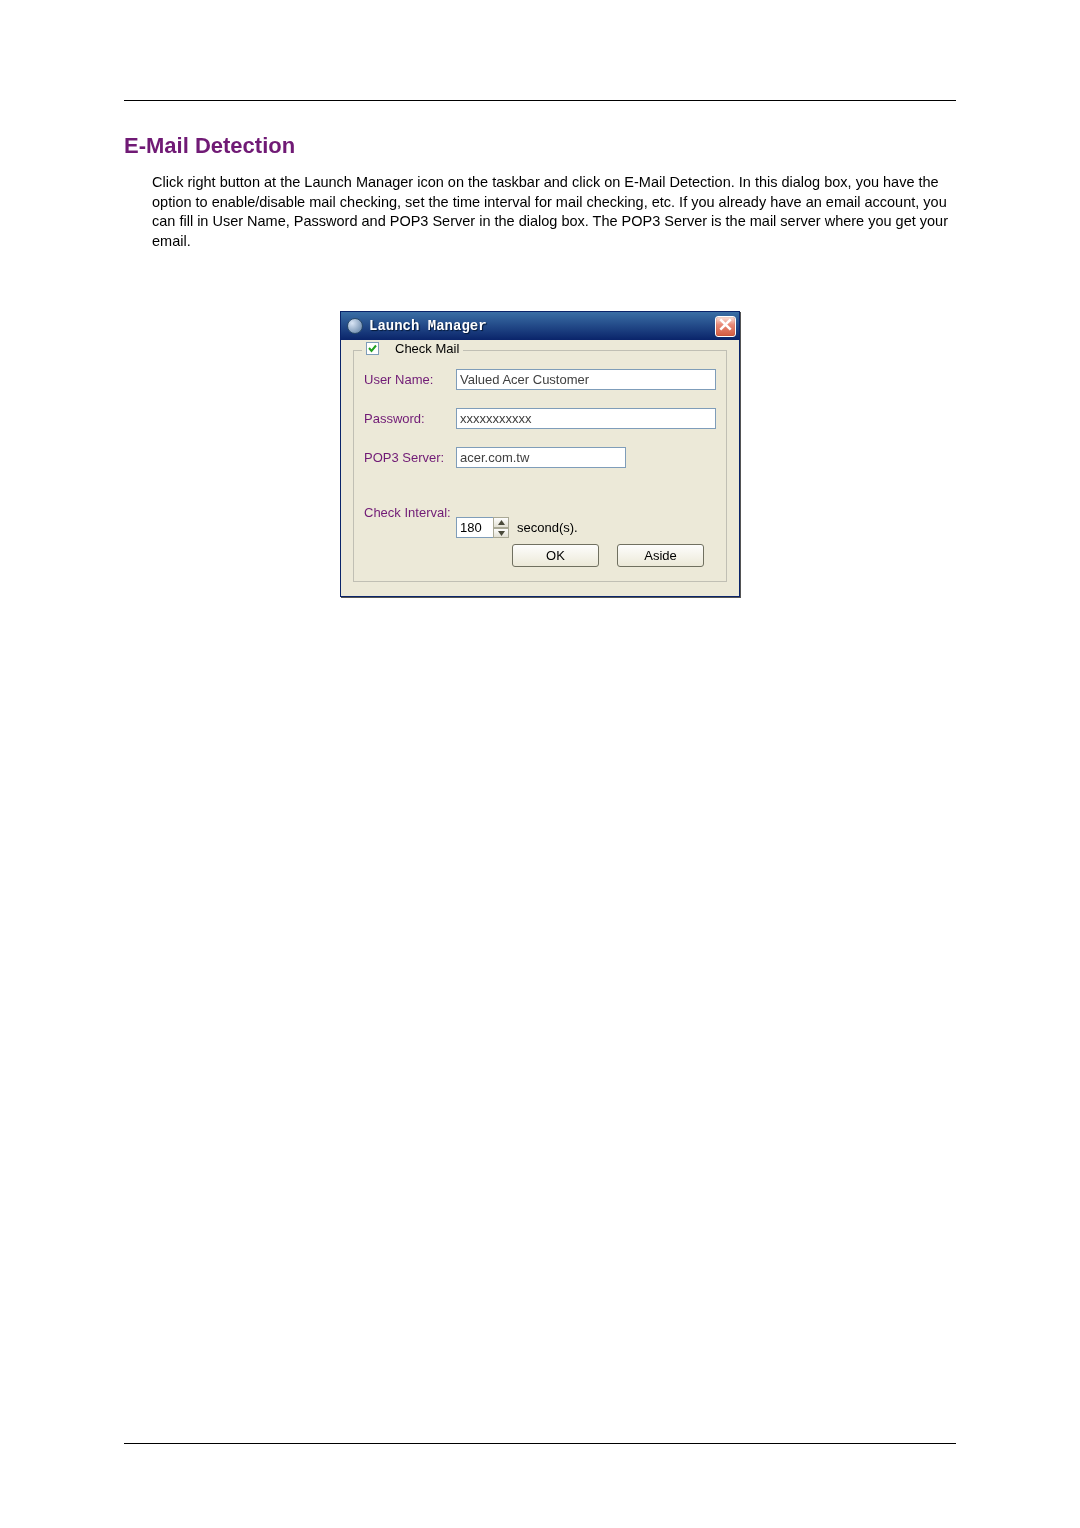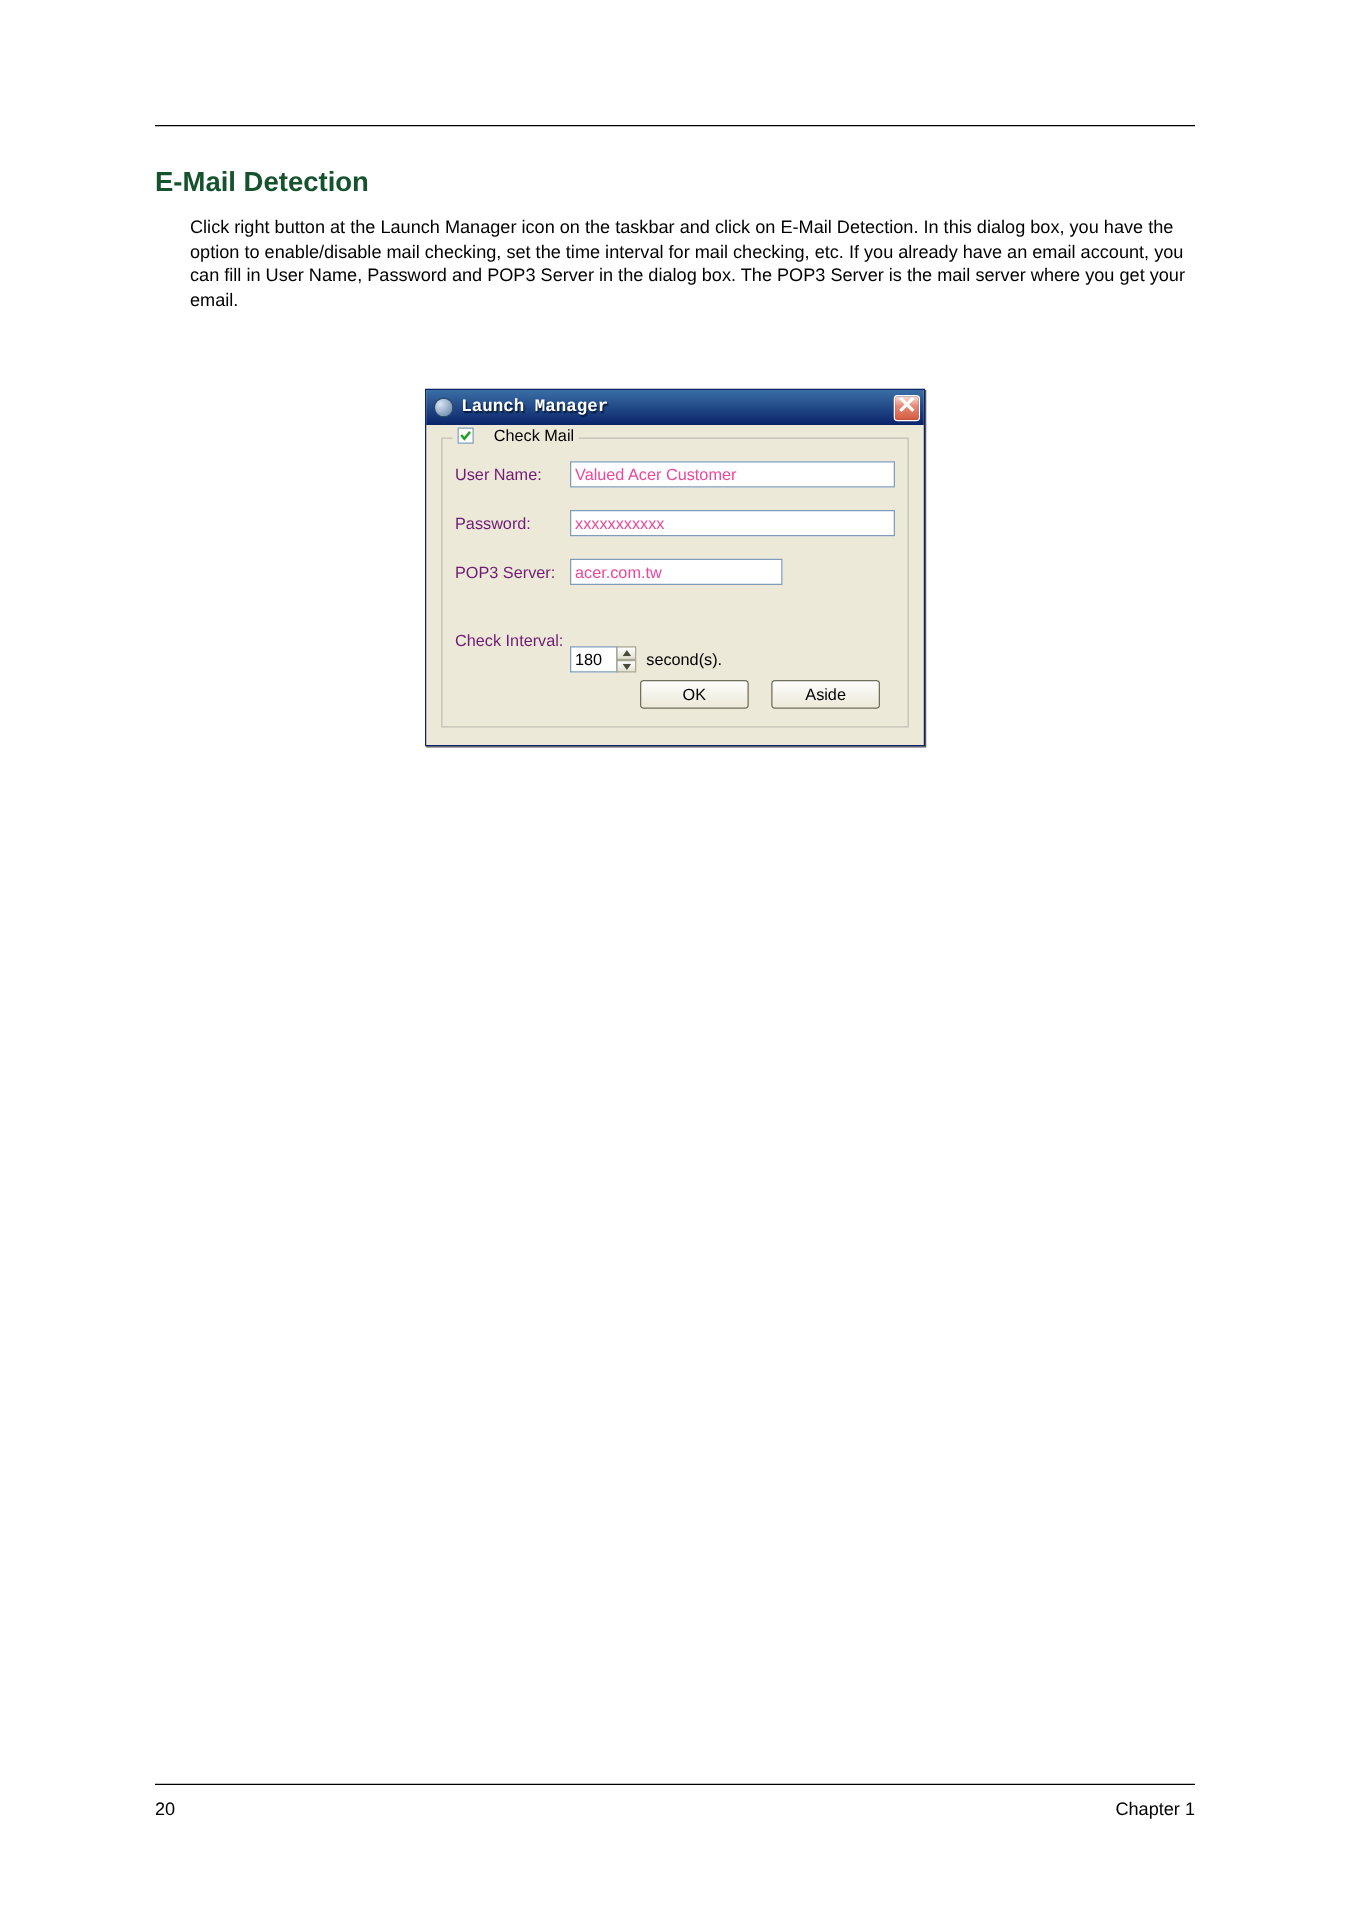--- a/index.html
+++ b/index.html
@@ -17,21 +17,21 @@
     .page-container {
       padding: 100px 124px 60px 124px;
     }
     .top-rule {
       border-top: 1.5px solid #000;
       margin-bottom: 32px;
     }
     .section-heading {
       font-size: 22px;
       font-weight: bold;
-      color: #14532d;
+      color: #701a75;
       margin-bottom: 14px;
     }
     .body-text {
       font-size: 14.5px;
       color: #000;
       line-height: 1.35;
       margin-left: 28px;
       margin-bottom: 20px;
     }
     .dialog-wrapper {
@@ -135,21 +135,21 @@
       color: #701a75;
     }
     .form-input {
       flex: 1;
       height: 21px;
       background: #fff;
       border: 1px solid #7f9db9;
       font-size: 13px;
       font-family: 'Tahoma', sans-serif;
       padding: 0 3px;
-      color: #ec4899;
+      color: #404040;
     }
     .form-input.short {
       flex: none;
       width: 170px;
     }
     .spinner-row {
       display: flex;
       align-items: center;
       margin-top: 31px;
     }
@@ -308,17 +308,13 @@
           </div>
         </div>
       </div>
     </div>
   </div>
 
 </div>
 
 <div class="footer">
   <div class="footer-rule"></div>
-  <div class="footer-text">
-    <span>20</span>
-    <span>Chapter 1</span>
-  </div>
 </div>
 
 </body></html>

